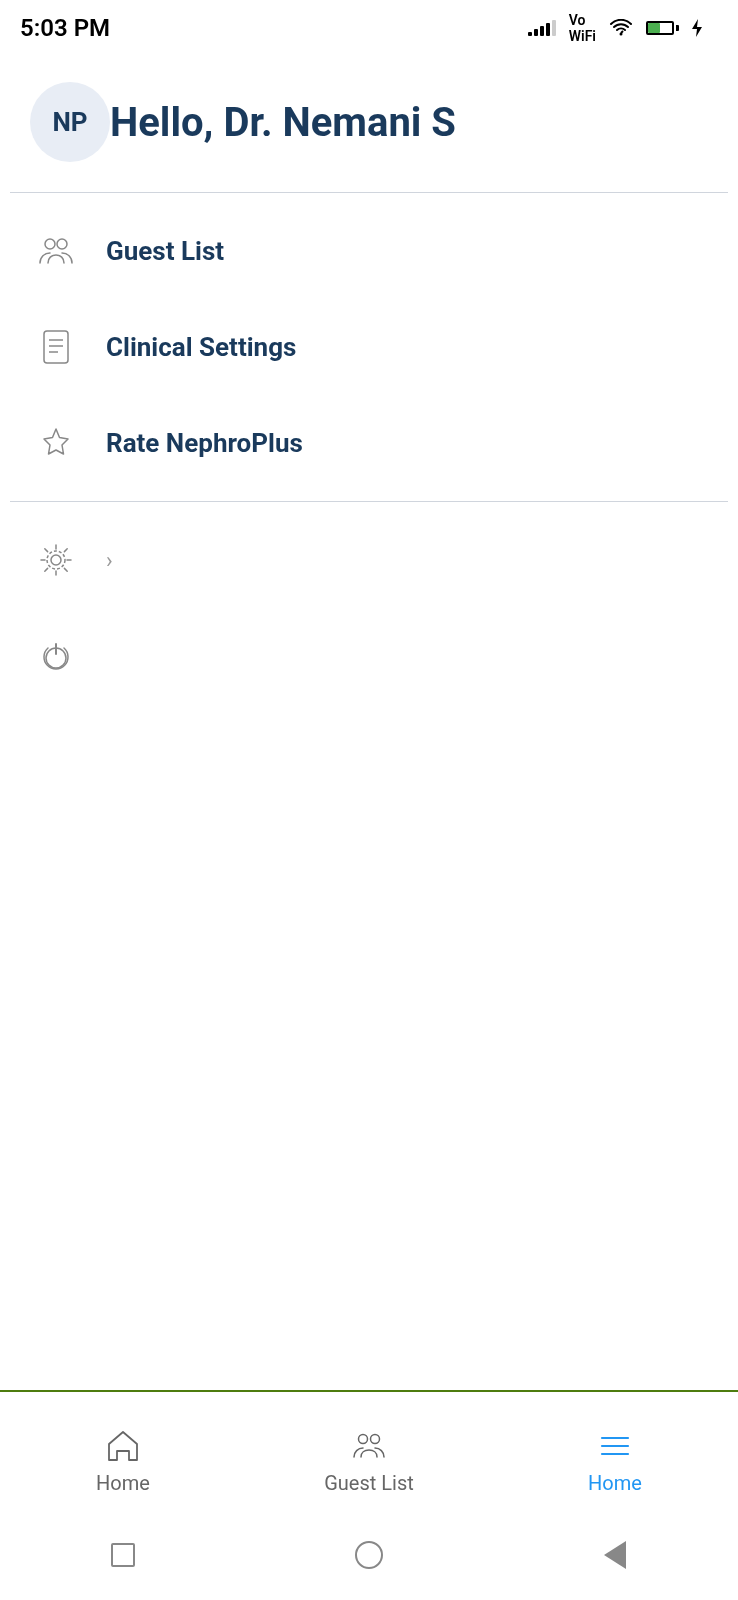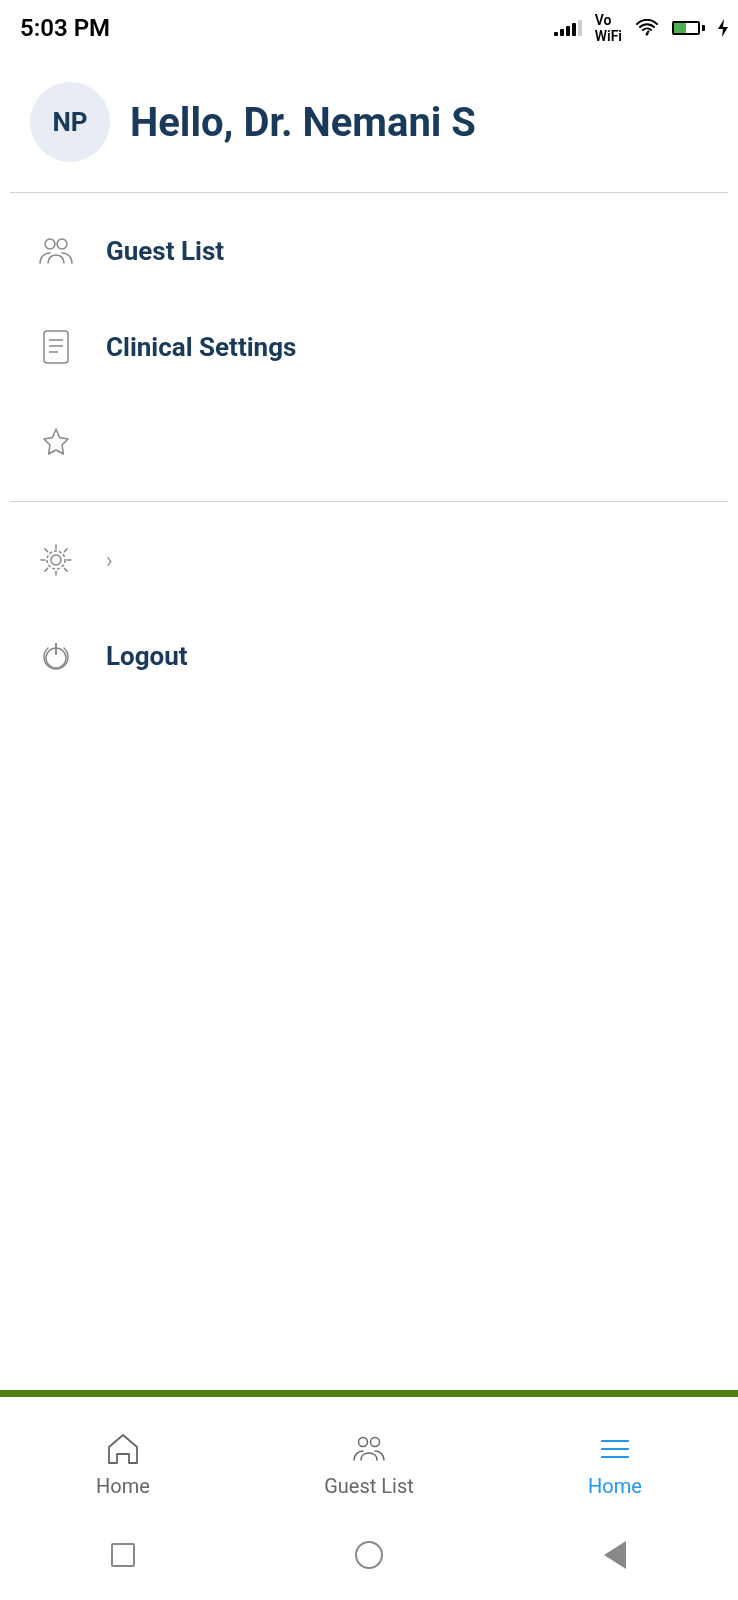--- a/index.html
+++ b/index.html
@@ -12,21 +12,21 @@
       display: flex;
       flex-direction: column;
       overflow: hidden;
     }
 
     
     .status-bar {
       display: flex;
       justify-content: space-between;
       align-items: center;
-      padding: 10px 10px 6px 20px;
+      padding: 10px 36px 6px 20px;
       background: #fff;
       height: 52px;
     }
     .status-time {
       font-size: 24px;
       font-weight: 600;
       color: #000;
     }
     .status-icons {
       display: flex;
@@ -81,21 +81,20 @@
       overflow: hidden;
       display: flex;
       flex-direction: column;
     }
 
     
     .profile-header {
       display: flex;
       align-items: center;
       padding: 30px 30px 30px 30px;
-      gap: 20px;
     }
     .avatar {
       width: 80px;
       height: 80px;
       border-radius: 50%;
       background: #e8edf5;
       display: flex;
       align-items: center;
       justify-content: center;
       font-size: 26px;
@@ -148,21 +147,21 @@
       flex: 1;
     }
     .menu-chevron {
       color: #999;
       font-size: 22px;
     }
 
     
     .bottom-nav {
       height: 130px;
-      border-top: 7px solid #4d7c0f;
+      border-top: 2px solid #4d7c0f;
       display: flex;
       align-items: center;
       justify-content: space-around;
       background: #fff;
       padding: 10px 0 0 0;
     }
     .nav-item {
       display: flex;
       flex-direction: column;
       align-items: center;
@@ -285,20 +284,21 @@
       <span class="menu-label">Clinical Settings</span>
     </div>
 
 
     <div class="menu-item">
       <div class="menu-icon">
         <svg viewBox="0 0 40 40">
           <path d="M20 6l3.5 8.5L32 16l-6 6 1.5 9L20 27l-7.5 4 1.5-9-6-6 8.5-1.5z" stroke="#888" stroke-width="1.5" fill="none" stroke-linejoin="round"></path>
         </svg>
       </div>
+      <span class="menu-label">Rate NephroPlus</span>
     </div>
 
 
   </div>
 
   <div class="divider"></div>
 
   <div class="menu-section">
 
     <div class="menu-item">
@@ -313,21 +313,20 @@
     </div>
 
     <div class="menu-item">
       <div class="menu-icon">
         <svg viewBox="0 0 40 40">
           <circle cx="20" cy="22" r="10" stroke="#888" stroke-width="1.5" fill="none"></circle>
           <line x1="20" y1="8" x2="20" y2="18" stroke="#888" stroke-width="2" stroke-linecap="round"></line>
           <path d="M12 12a12 12 0 1 0 16 0" stroke="#888" stroke-width="1.5" fill="none" stroke-linecap="round"></path>
         </svg>
       </div>
-      <span class="menu-label">Logout</span>
     </div>
 
   </div>
 
 </div>
 
 <div class="bottom-nav">
 
   <div class="nav-item">
     <div class="nav-icon">

